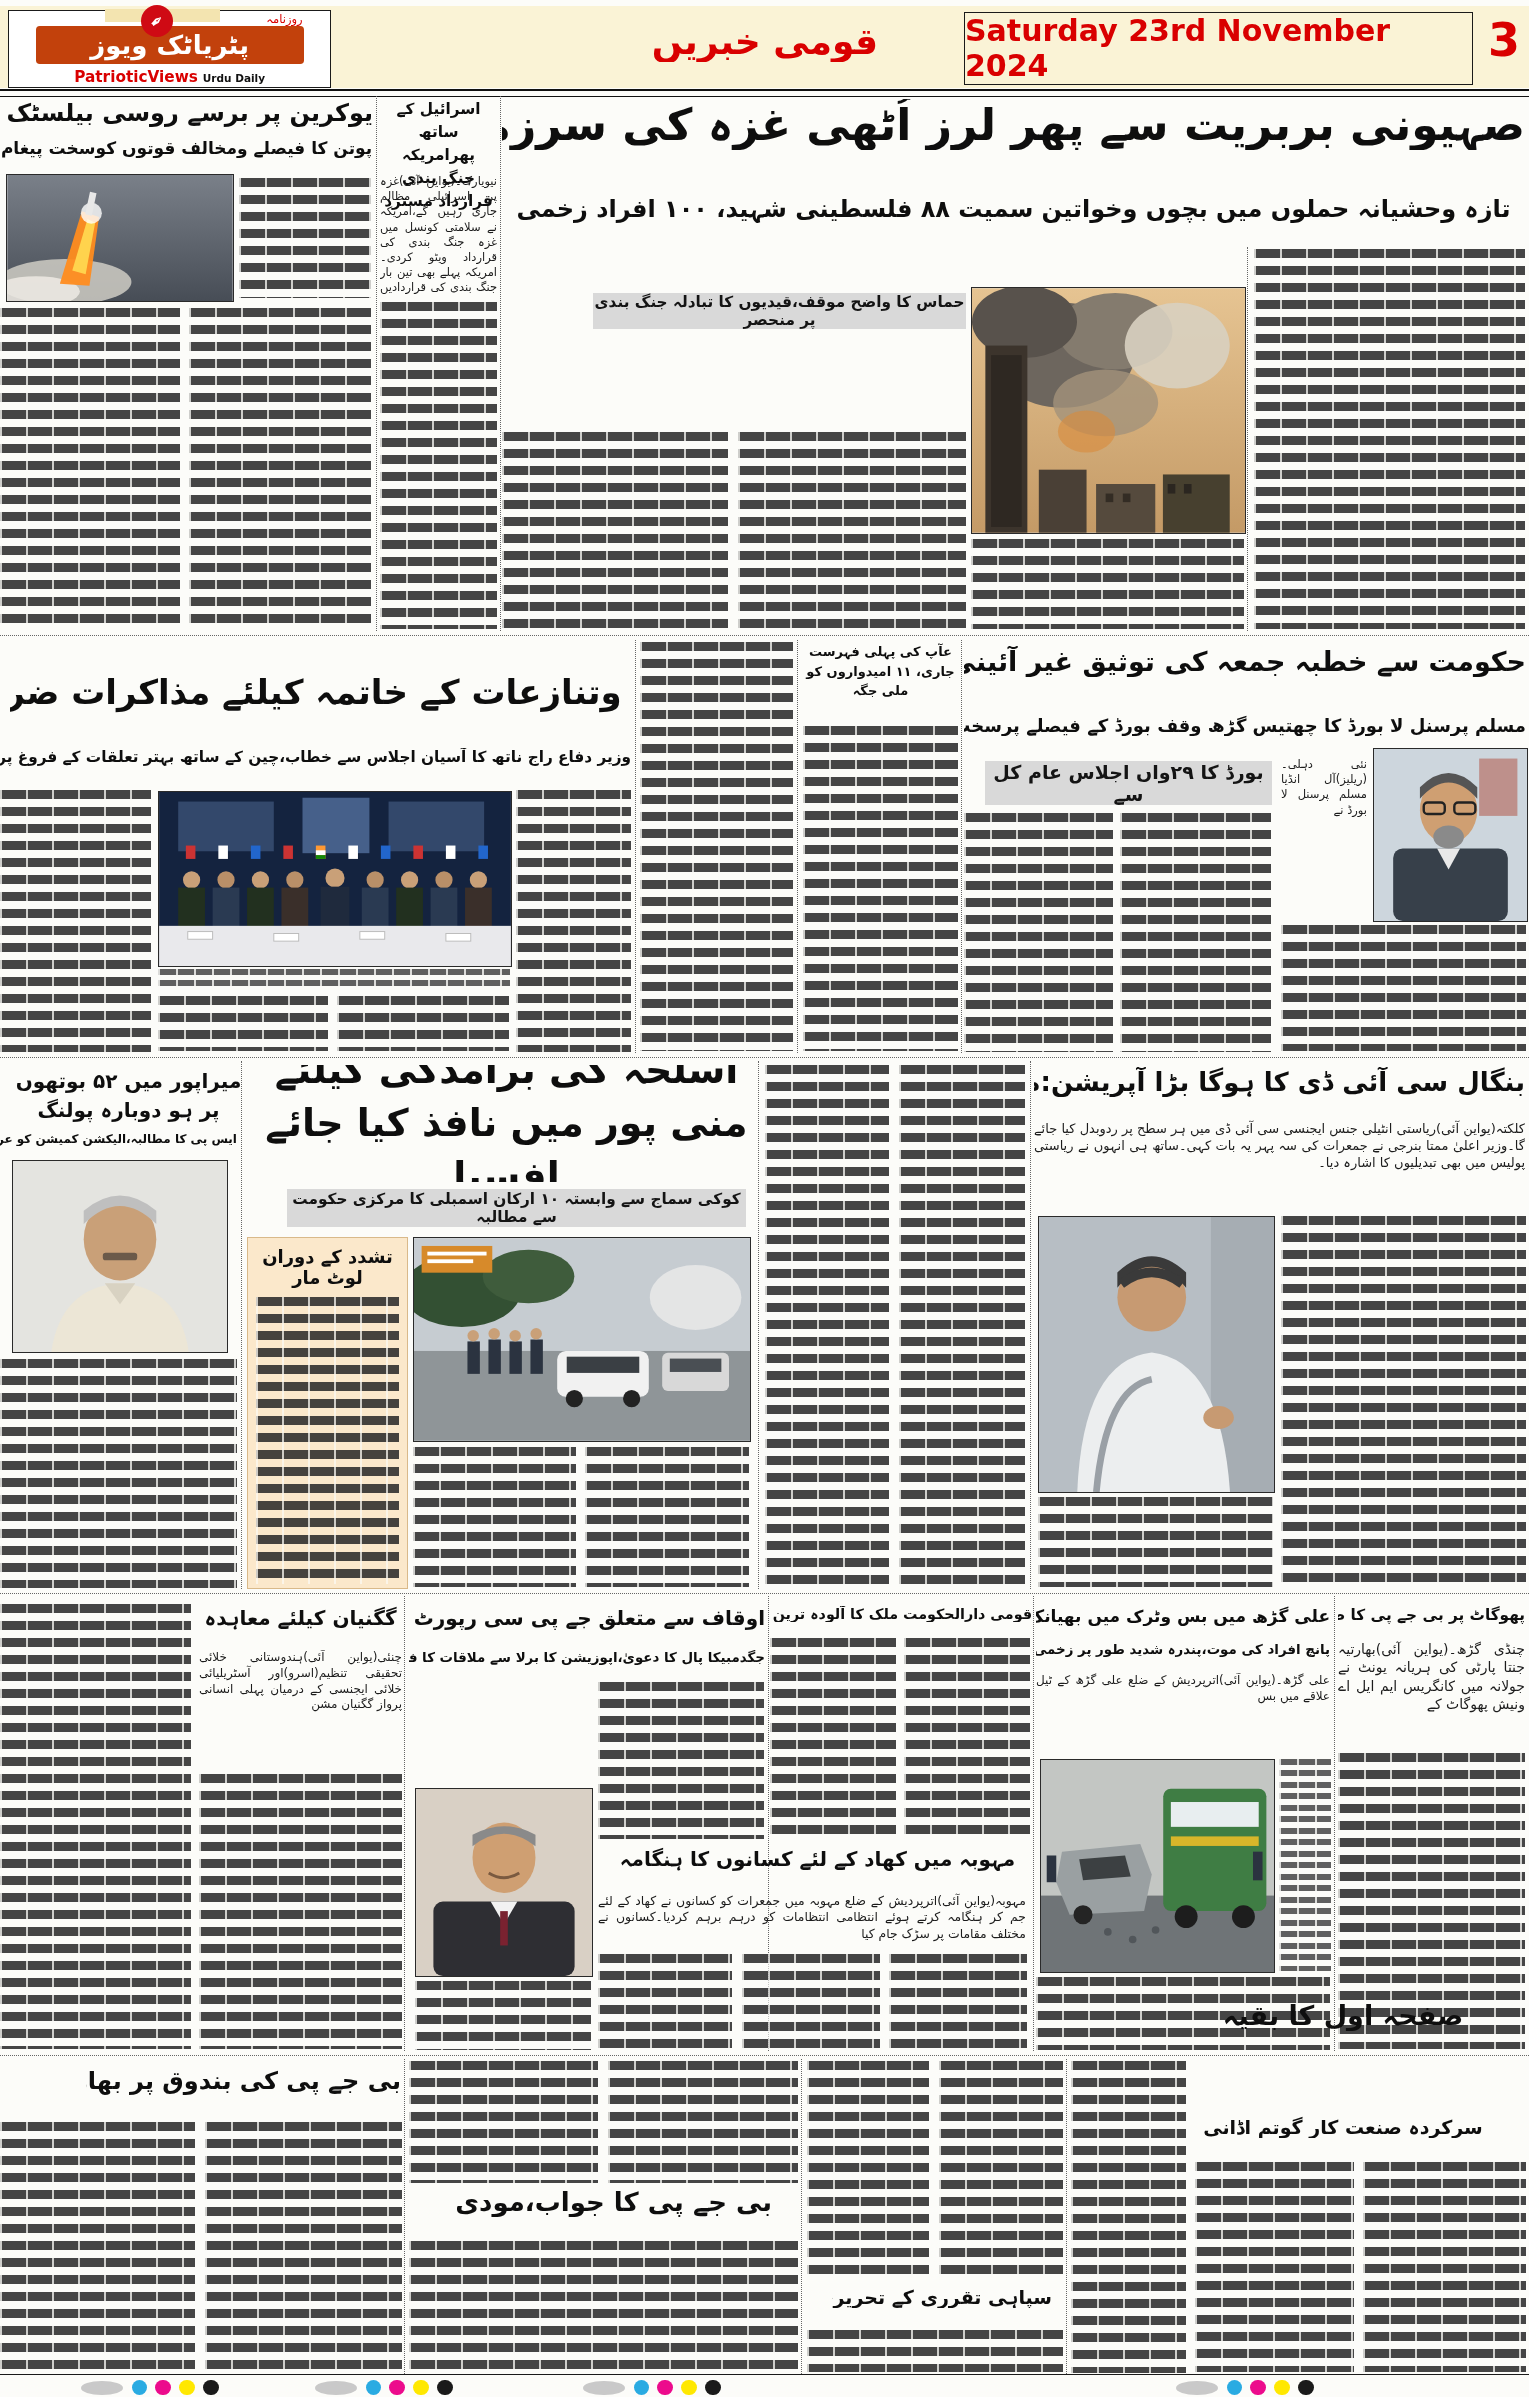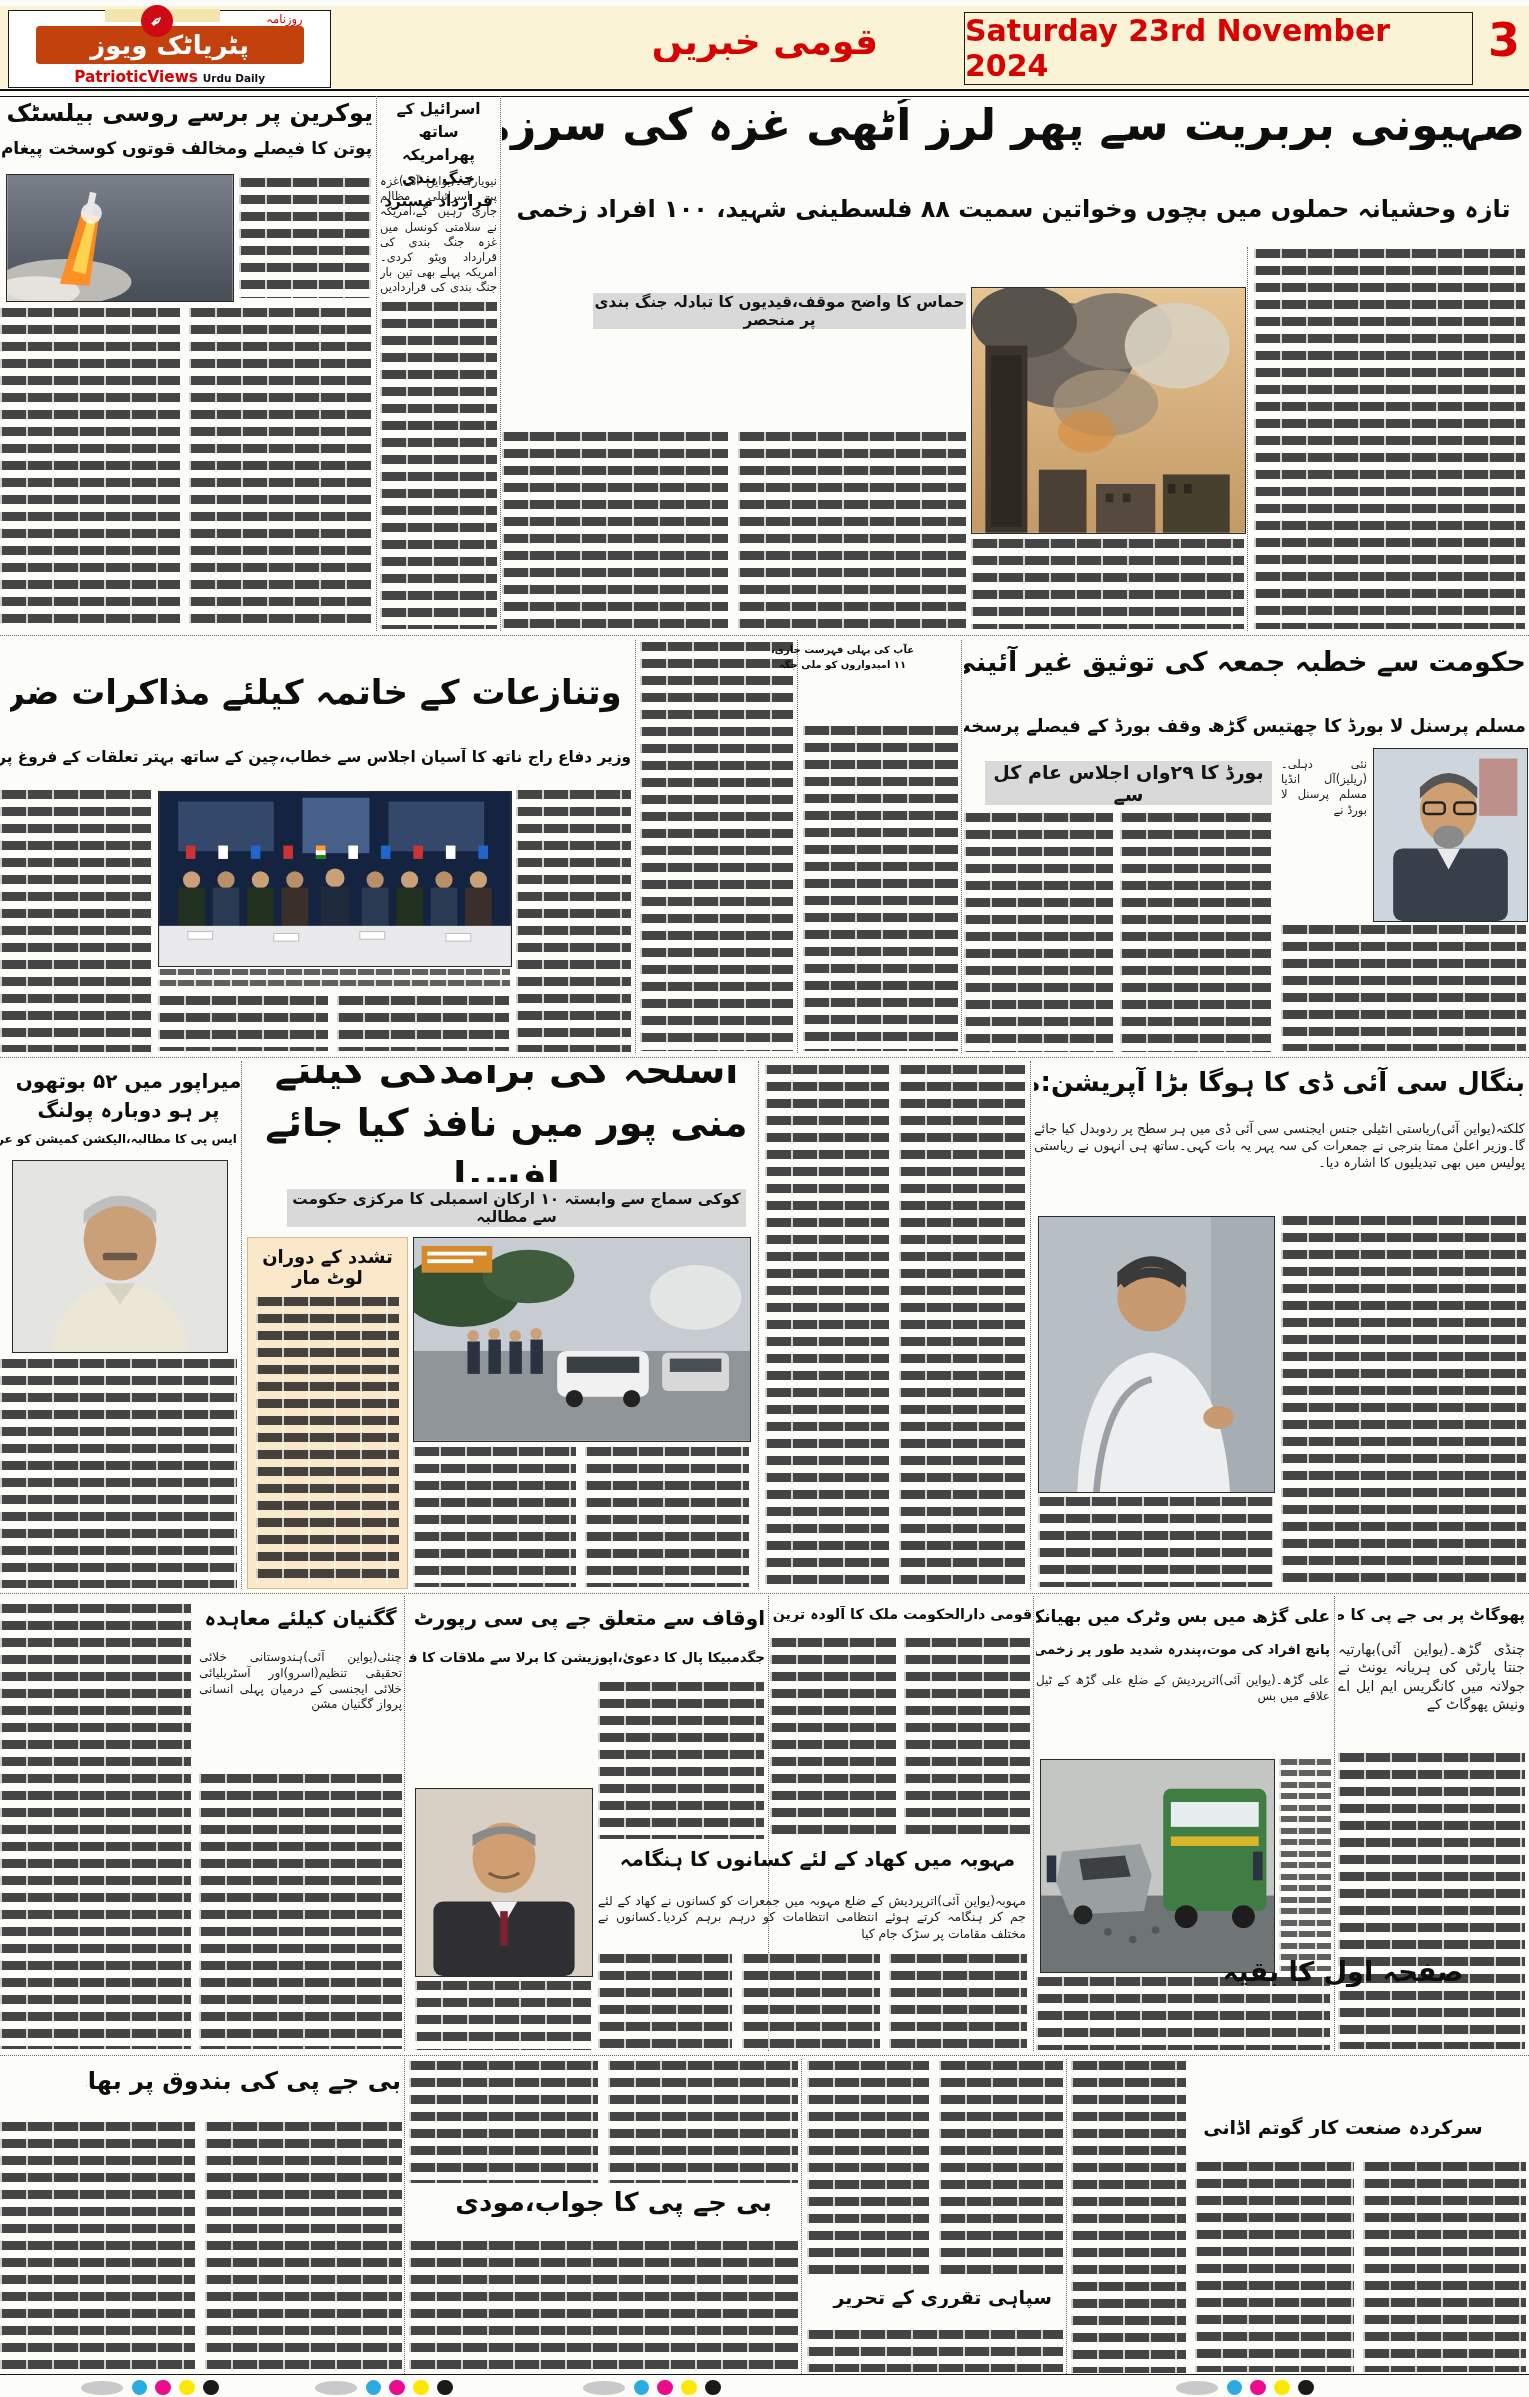--- a/index.html
+++ b/index.html
@@ -176,21 +176,21 @@
       <rect x="300" y="148" width="26" height="8" fill="#fff" stroke="#bbb"></rect>
     </svg>
   </div>
   <div class="abs fill-lt" style="left:158px;top:969px;width:352px;height:21px;"></div>
   <div class="abs fill" style="left:158px;top:996px;width:170px;height:55px;"></div>
   <div class="abs fill" style="left:337px;top:996px;width:172px;height:55px;"></div>
   <div class="abs fill" style="left:516px;top:790px;width:115px;height:262px;"></div>
   <div class="abs vsep" style="left:635px;top:640px;height:413px;"></div>
   <div class="abs fill" style="left:640px;top:642px;width:153px;height:409px;"></div>
   <div class="abs vsep" style="left:797px;top:640px;height:413px;"></div>
-  <div class="abs urdu hl" style="left:765px;top:642px;width:155px;font-size:10px;line-height:1.5;">عآپ کی پہلی فہرست جاری، ۱۱ امیدواروں کو ملی جگہ</div>
+  <div class="abs urdu hl" style="left:803px;top:642px;width:155px;font-size:13px;line-height:1.5;">عآپ کی پہلی فہرست جاری، ۱۱ امیدواروں کو ملی جگہ</div>
   <div class="abs fill" style="left:803px;top:726px;width:155px;height:325px;"></div>
   <div class="abs vsep" style="left:961px;top:640px;height:413px;"></div>
 
   <div class="abs urdu hl nowrap" style="left:964px;top:646px;width:562px;font-size:27px;">حکومت سے خطبہ جمعہ کی توثیق غیر آئینی ونا قابل قبول</div>
   <div class="abs urdu hl nowrap" style="left:964px;top:715px;width:562px;font-size:18px;">مسلم پرسنل لا بورڈ کا چھتیس گڑھ وقف بورڈ کے فیصلے پرسخت موقف</div>
   <div class="abs urdu kicker cen" style="left:985px;top:761px;width:287px;height:44px;font-size:19px;">بورڈ کا ۲۹واں اجلاس عام کل سے</div>
   <div class="abs urdu lead" style="left:1281px;top:757px;width:86px;height:161px;font-size:11.5px;">نئی دہلی۔(ریلیز)آل انڈیا مسلم پرسنل لا بورڈ نے</div>
   <div class="abs photo" style="left:1373px;top:748px;width:153px;height:172px;">
     <svg width="153" height="172" viewBox="0 0 160 180">
       <rect width="160" height="180" fill="#cdd6dd"></rect>
@@ -365,21 +365,21 @@
   <div class="abs fill" style="left:409px;top:2241px;width:389px;height:132px;"></div>
   <div class="abs vsep" style="left:801px;top:2059px;height:315px;"></div>
 
   <div class="abs fill" style="left:807px;top:2061px;width:122px;height:220px;"></div>
   <div class="abs fill" style="left:939px;top:2061px;width:124px;height:220px;"></div>
   <div class="abs urdu hl nowrap" style="left:832px;top:2286px;width:220px;font-size:19px;">سپاہی تقرری کے تحریری</div>
   <div class="abs fill" style="left:807px;top:2330px;width:256px;height:42px;"></div>
   <div class="abs vsep" style="left:1066px;top:2059px;height:315px;"></div>
 
   <div class="abs fill" style="left:1071px;top:2061px;width:115px;height:312px;"></div>
-  <div class="abs urdu hl nowrap" style="left:1195px;top:1956px;width:296px;font-size:27px;">صفحہ اول کا بقیہ</div>
+  <div class="abs urdu hl nowrap" style="left:1195px;top:2000px;width:296px;font-size:27px;">صفحہ اول کا بقیہ</div>
   <div class="abs urdu hl nowrap" style="left:1195px;top:2116px;width:296px;font-size:19px;">سرکردہ صنعت کار گوتم اڈانی</div>
   <div class="abs fill" style="left:1195px;top:2162px;width:159px;height:210px;"></div>
   <div class="abs fill" style="left:1363px;top:2162px;width:163px;height:210px;"></div>
 
   <div class="abs" style="left:0;top:2374px;width:1529px;height:2.9px;border-top:1.9px solid #1a1a1a;"></div>
 
   <div class="abs marks" style="left:81px;top:2380px;">
     <div class="ell" style="background: rgb(201, 201, 201);"></div>
     <div class="dot" style="background: rgb(42, 171, 226);"></div>
     <div class="dot" style="background: rgb(236, 11, 140);"></div>

